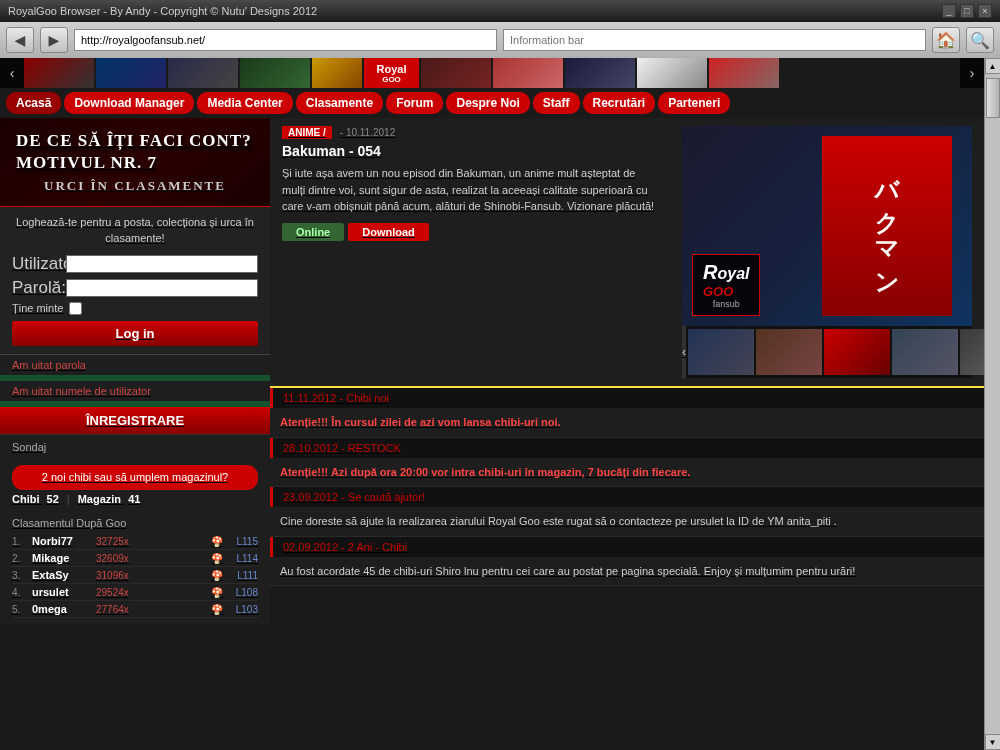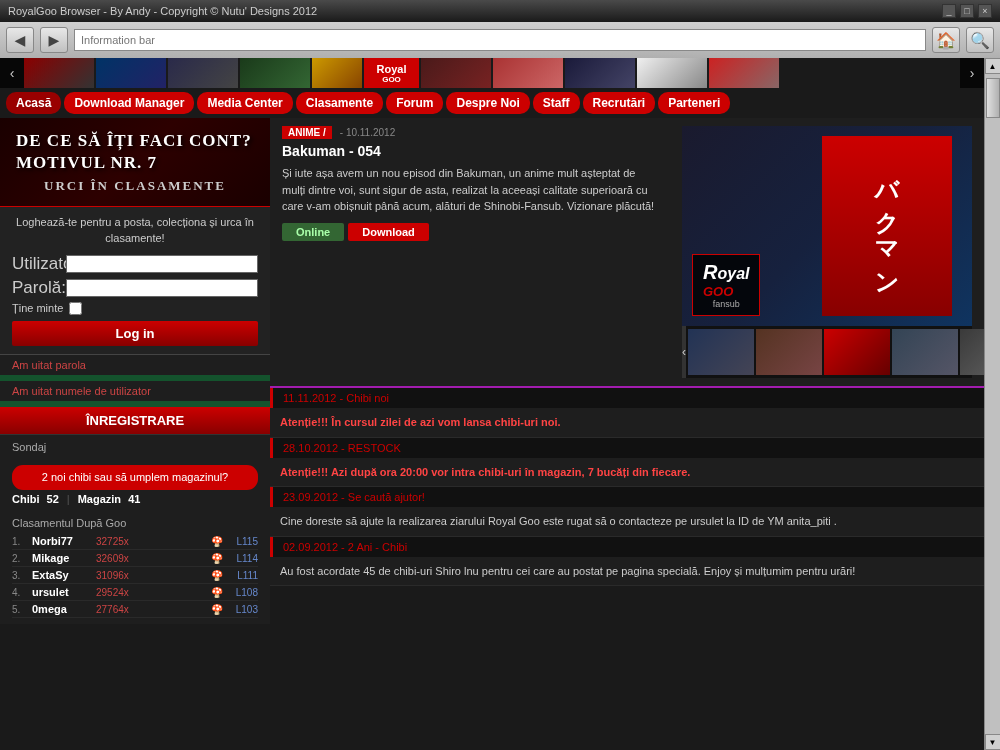--- a/index.html
+++ b/index.html
@@ -198,20 +198,21 @@
     .nav-item.active {
       background: #990000;
     }
 
     
     #page-body {
       display: flex;
       background: #a3a3a3;
       height: calc(692px - 30px - 38px - 20px);
       overflow: hidden;
+      text-decoration: underline;
     }
 
     
     #sidebar {
       width: 270px;
       background: #1a1a1a;
       padding: 0;
       flex-shrink: 0;
     }
 
@@ -400,21 +401,21 @@
     #content-main {
       flex: 1;
       overflow: hidden;
       background: #1a1a1a;
     }
 
     
     #anime-post {
       background: #1e1e1e;
       padding: 8px 12px;
-      border-bottom: 2px solid #a21caf;
+      border-bottom: 2px solid #fde047;
       position: relative;
       display: flex;
       gap: 25px;
     }
     #anime-post-text {
       flex: 1;
     }
     #anime-tag {
       display: flex;
       gap: 8px;
@@ -571,20 +572,21 @@
   <div id="titlebar-controls">
     <div class="titlebar-btn">_</div>
     <div class="titlebar-btn">□</div>
     <div class="titlebar-btn">×</div>
   </div>
 </div>
 
 <div id="browser-chrome">
   <div class="nav-btn">◀</div>
   <div class="nav-btn">▶</div>
+  <input class="login-input" id="url-bar" style="flex: 1 1 0%; height: 22px; border: 1px solid rgb(136, 136, 136); padding: 2px 6px; font-size: 11px;" value="http://royalgoofansub.net/">
   <input class="login-input" id="info-bar" style="width: 180px; height: 22px; border: 1px solid rgb(136, 136, 136); padding: 2px 6px; font-size: 11px; color: rgb(136, 136, 136);" placeholder="Information bar">
   <div id="home-btn" class="nav-btn">🏠</div>
   <div id="search-btn" class="nav-btn">🔍</div>
 </div>
 
 <div id="main-wrapper">
   <div id="site-content">
 
     <div id="image-strip">
       <div class="strip-arrow">‹</div>

